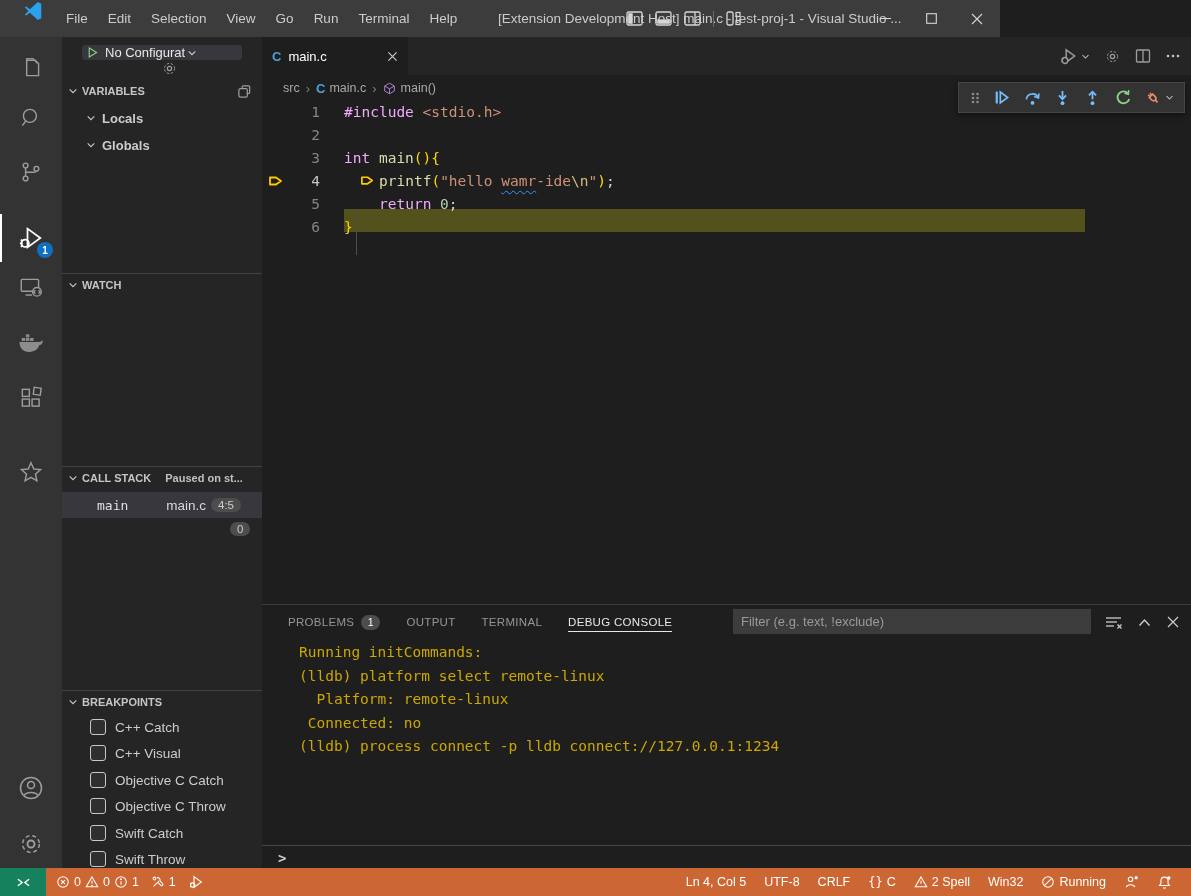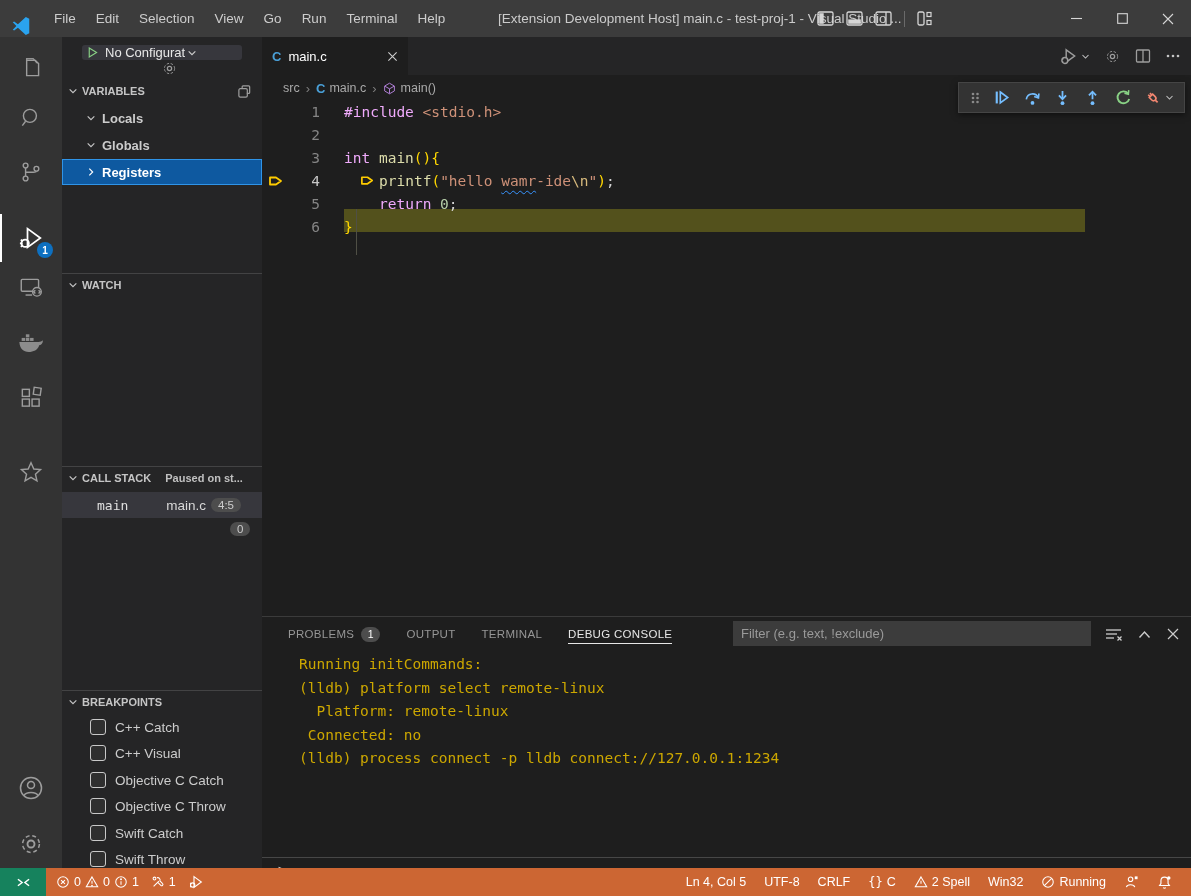--- a/index.html
+++ b/index.html
@@ -1,21 +1,21 @@
 <!DOCTYPE html>
 <html><head>
 <meta charset="utf-8">
 <style>
   html,body{margin:0;padding:0;background:#1e1e1e;}
   #app{position:relative;width:1191px;height:896px;overflow:hidden;background:#1e1e1e;
        font-family:"Liberation Sans",sans-serif;color:#cccccc;-webkit-font-smoothing:antialiased;}
   svg{display:block;}
   .ico{stroke:#9d9d9d;fill:none;stroke-width:1.3;}
   
-  #titlebar{position:absolute;top:0;left:0;width:1191px;height:37px;background:#3c3c3c;display:flex;align-items:flex-end;}
+  #titlebar{position:absolute;top:0;left:0;width:988px;height:37px;background:#3c3c3c;display:flex;align-items:flex-start;padding-left:12px;}
   #logo{margin:0 12px 0 10px;}
   .menu{font-size:13.5px;color:#cccccc;padding:0 10px;height:37px;line-height:37px;cursor:default;}
   #win-title{position:absolute;left:498px;top:0;height:37px;line-height:37px;font-size:13.5px;color:#cbcbcb;white-space:nowrap;}
   .tb-icons{position:absolute;right:258px;top:0;height:37px;display:flex;align-items:center;gap:12px;}
   .tb-sep{width:1px;height:16px;background:#6a6a6a;}
   .win-ctl{position:absolute;top:0;width:46px;height:37px;display:flex;align-items:center;justify-content:center;}
   
   #activitybar{position:absolute;top:37px;left:0;width:62px;height:831px;background:#333333;}
   .act{position:absolute;left:15px;width:32px;height:32px;display:flex;align-items:center;justify-content:center;}
   .act-active-border{position:absolute;left:0;width:2px;height:48px;background:#ffffff;}
@@ -53,21 +53,21 @@
   .cl{position:absolute;left:82px;height:23px;line-height:23px;white-space:pre;color:#d4d4d4;}
   .kw{color:#f0abfc;} .fn{color:#dcdcaa;} .str{color:#ce9178;} .esc{color:#d7ba7d;}
   .num{color:#b5cea8;} .brk{color:#ffd700;} .plain{color:#d4d4d4;}
   .sq{text-decoration:underline;text-decoration-style:wavy;text-decoration-color:#3794ff;text-underline-offset:4px;text-decoration-thickness:1px;}
   #hl-line{position:absolute;left:82px;top:108px;width:741px;height:23px;background:#53511c;}
   #indent-guide{position:absolute;left:94px;top:108px;width:1px;height:46px;background:#4f4f45;}
   .ind4{display:inline-block;width:35px;}
   
   #dbg-toolbar{position:absolute;top:45px;left:696px;width:227px;height:31px;background:#333333;border:1px solid #454545;box-shadow:0 2px 6px rgba(0,0,0,.5);display:flex;align-items:center;justify-content:space-around;box-sizing:border-box;padding:0 4px;}
   
-  #panel{position:absolute;top:604px;left:262px;width:929px;height:264px;background:#1e1e1e;border-top:1px solid rgba(128,128,128,0.3);box-sizing:border-box;margin-top:12px;}
+  #panel{position:absolute;top:604px;left:262px;width:929px;height:264px;background:#1e1e1e;border-top:1px solid rgba(128,128,128,0.3);box-sizing:border-box;}
   #panel-tabs{position:absolute;top:0;left:0;width:929px;height:34px;display:flex;align-items:center;}
   .ptab{font-size:11.5px;color:#969696;margin-left:26px;letter-spacing:.3px;display:flex;align-items:center;gap:7px;}
   .ptab.active{color:#e7e7e7;border-bottom:1px solid #e7e7e7;padding-bottom:3px;margin-bottom:-4px;}
   .pill-dark{background:#4d4d4d;color:#ffffff;border-radius:9px;font-size:10.5px;padding:1.5px 6.5px;}
   #filter-box{position:absolute;left:471px;top:4px;width:358px;height:25px;background:#3c3c3c;border:none;color:#cccccc;font-size:13px;padding:0 8px;box-sizing:border-box;font-family:"Liberation Sans",sans-serif;}
   #filter-box::placeholder{color:#9a9a9a;}
   #panel-icons{position:absolute;right:12px;top:0;height:34px;display:flex;align-items:center;gap:16px;}
   #console{position:absolute;top:36px;left:37px;width:880px;font-family:"DejaVu Sans Mono","Liberation Mono",monospace;font-size:14.5px;color:#cca700;}
   #console .con-line{white-space:pre;height:23.5px;line-height:23.5px;}
   #console-input{position:absolute;left:0;top:240px;width:929px;height:23px;border-top:1px solid #474747;display:flex;align-items:center;}
@@ -256,26 +256,20 @@
           <path d="M2 4 L6 8 L10 4"></path>
         </svg>
       <b>Locals</b>
     </div>
     <div class="tree-row" style="top:95px">
       <svg class="tw" viewBox="0 0 12 12" stroke="#c5c5c5" fill="none" stroke-width="1.4">
           <path d="M2 4 L6 8 L10 4"></path>
         </svg>
       <b>Globals</b>
     </div>
-    <div class="tree-row selected" style="top:122px">
-      <svg class="tw" viewBox="0 0 12 12" stroke="#ffffff" fill="none" stroke-width="1.4">
-          <path d="M4 2 L8 6 L4 10"></path>
-        </svg>
-      <b>Registers</b>
-    </div>
 
     <div class="sep-line" style="top:236px"></div>
     <div class="sec-head" style="top:237px">
       <svg class="tw" viewBox="0 0 12 12" stroke="#c5c5c5" fill="none" stroke-width="1.4">
           <path d="M2 4 L6 8 L10 4"></path>
         </svg>
       <span>WATCH</span>
     </div>
 
     <div class="sep-line" style="top:429px"></div>

